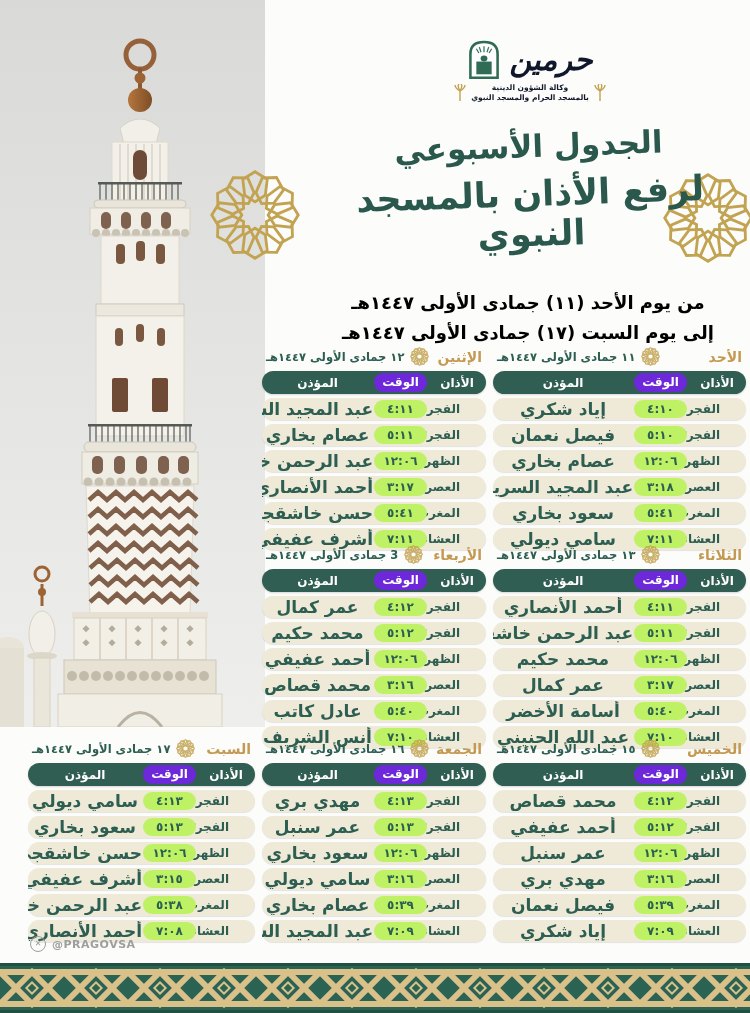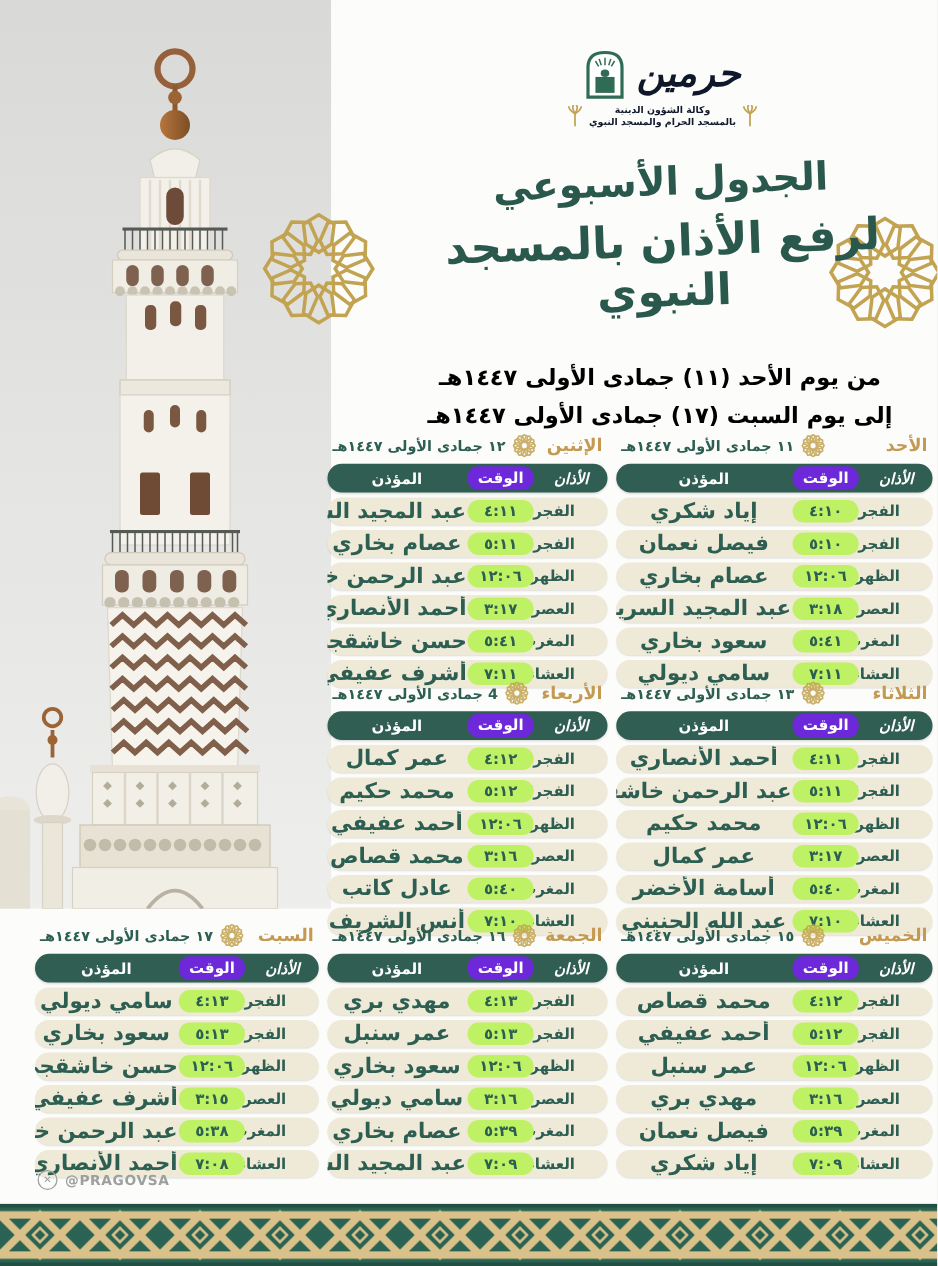--- a/index.html
+++ b/index.html
@@ -30,21 +30,21 @@
 
   
   .day-block{position:absolute;}
   .day-title{display:flex;direction:rtl;align-items:center;height:17px;margin-bottom:6px;padding:0 4px;}
   .day-name{font-size:14px;font-weight:bold;color:#c49a52;white-space:nowrap;}
   .mini-rosette{width:19px;height:19px;margin-right:auto;flex:0 0 auto;opacity:.85;}
   .day-date{font-size:11.5px;font-weight:bold;color:#2d5e52;margin-right:6px;white-space:nowrap;}
 
   .thead{display:flex;direction:rtl;align-items:center;height:23px;background:#305e52;border-radius:12px;color:#fff;box-shadow:0 1px 2px rgba(0,0,0,.15);}
   .th{font-size:12px;font-weight:bold;white-space:nowrap;}
-  .th.adhan{width:58px;text-align:center;font-style:italic;}
+  .th.adhan{width:58px;text-align:center;}
   .th-timebox{width:55px;display:flex;}
   .th-time-pill{flex:1;margin:2px 1px;background:#6d28d9;border-radius:9px;text-align:center;font-size:12px;font-weight:bold;line-height:19px;}
   .th.muezz{flex:1;text-align:center;}
 
   .srow{display:flex;direction:rtl;align-items:center;height:22px;background:#efe9d8;border-radius:11px;margin-top:4px;box-shadow:0 1px 1px rgba(0,0,0,.10);color:#2d5e52;}
   .cell{white-space:nowrap;}
   .cell.prayer{width:58px;font-size:12px;font-weight:bold;text-align:right;padding-right:26px;box-sizing:border-box;}
   .cell.time{width:55px;display:flex;}
   .time-pill{flex:1;margin:2px 1px;background:#bef264;border-radius:9px;text-align:center;font-size:12px;font-weight:bold;line-height:18px;}
   .cell.muezzin{flex:1;font-size:17px;font-weight:bold;text-align:center;overflow:hidden;}
@@ -508,21 +508,21 @@
           <div class="cell muezzin">عبد الله الحنيني</div>
         </div>
       </div>
     </div>
   <div class="day-block" style="left:262px;top:546px;width:224px">
       <div class="day-title ar">
         <span class="day-name">الأربعاء</span>
         <svg class="mini-rosette" viewBox="-50 -50 100 100">
           <use href="#rosette12" stroke-width="7"></use>
         </svg>
-        <span class="day-date">4 جمادى الأولى ١٤٤٧هـ</span>
+        <span class="day-date">3 جمادى الأولى ١٤٤٧هـ</span>
       </div>
       <div class="thead ar">
         <div class="th adhan">الأذان</div>
         <div class="th-timebox">
           <span class="th-time-pill">الوقت</span>
         </div>
         <div class="th muezz">المؤذن</div>
       </div>
       <div class="rows">
         <div class="srow">

